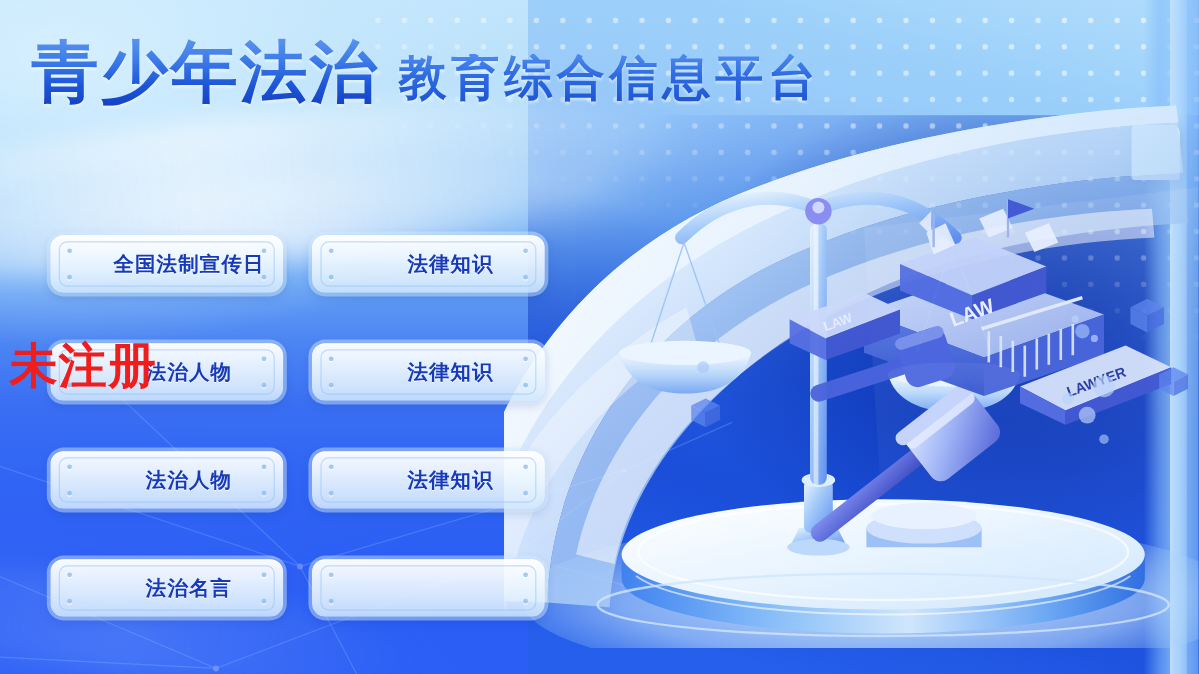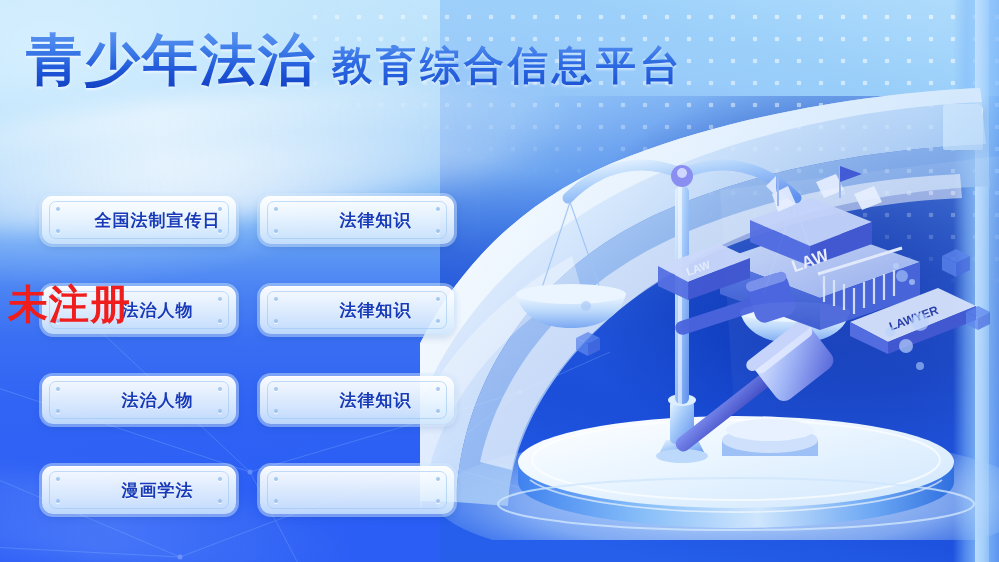--- a/index.html
+++ b/index.html
@@ -475,21 +475,21 @@
         <i class="rivet r2"></i>
         <i class="rivet r3"></i>
         <i class="rivet r4"></i>
         <span class="lbl">法律知识</span>
       </div>
       <div class="nav-btn">
         <i class="rivet r1"></i>
         <i class="rivet r2"></i>
         <i class="rivet r3"></i>
         <i class="rivet r4"></i>
-        <span class="lbl">漫画学法</span>
+        <span class="lbl">法治名言</span>
       </div>
       <div class="nav-btn">
         <i class="rivet r1"></i>
         <i class="rivet r2"></i>
         <i class="rivet r3"></i>
         <i class="rivet r4"></i>
       </div>
     </div>
 
   <div class="watermark">未注册</div>

